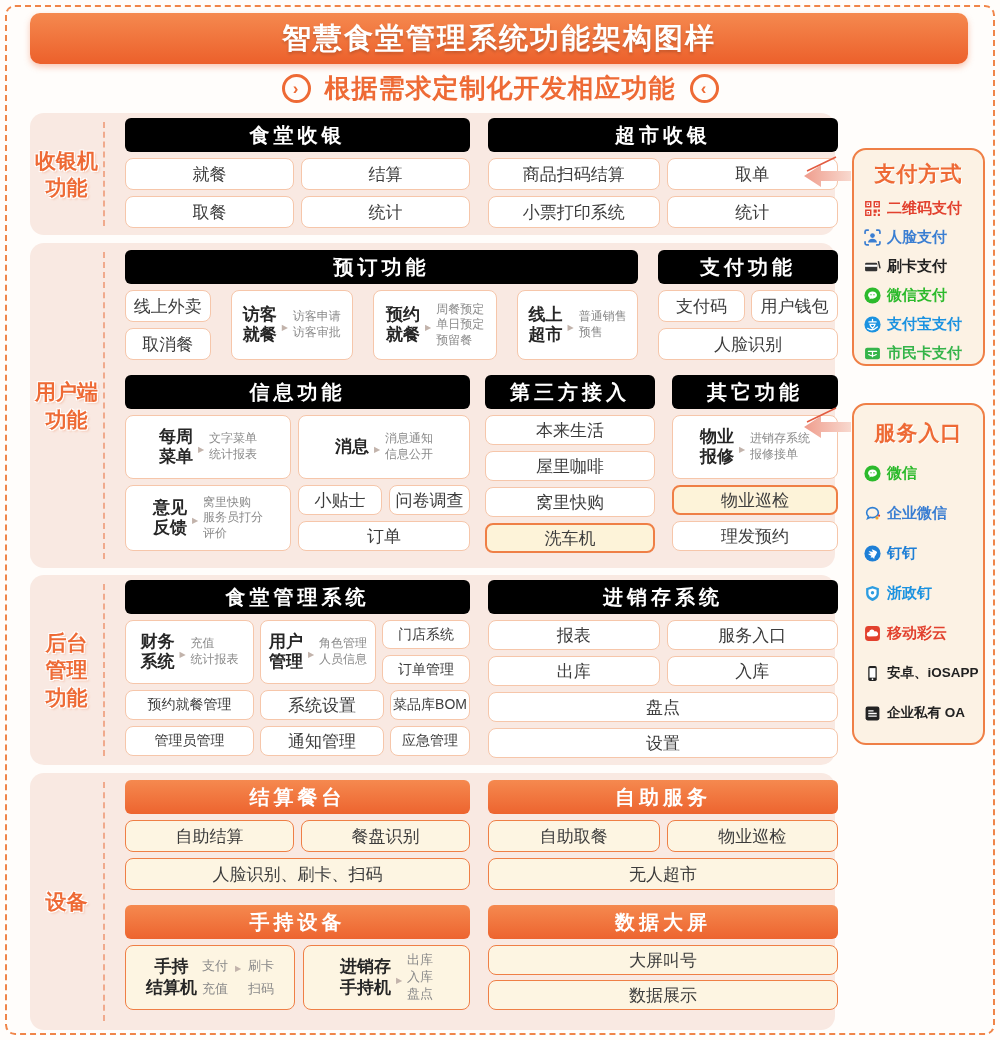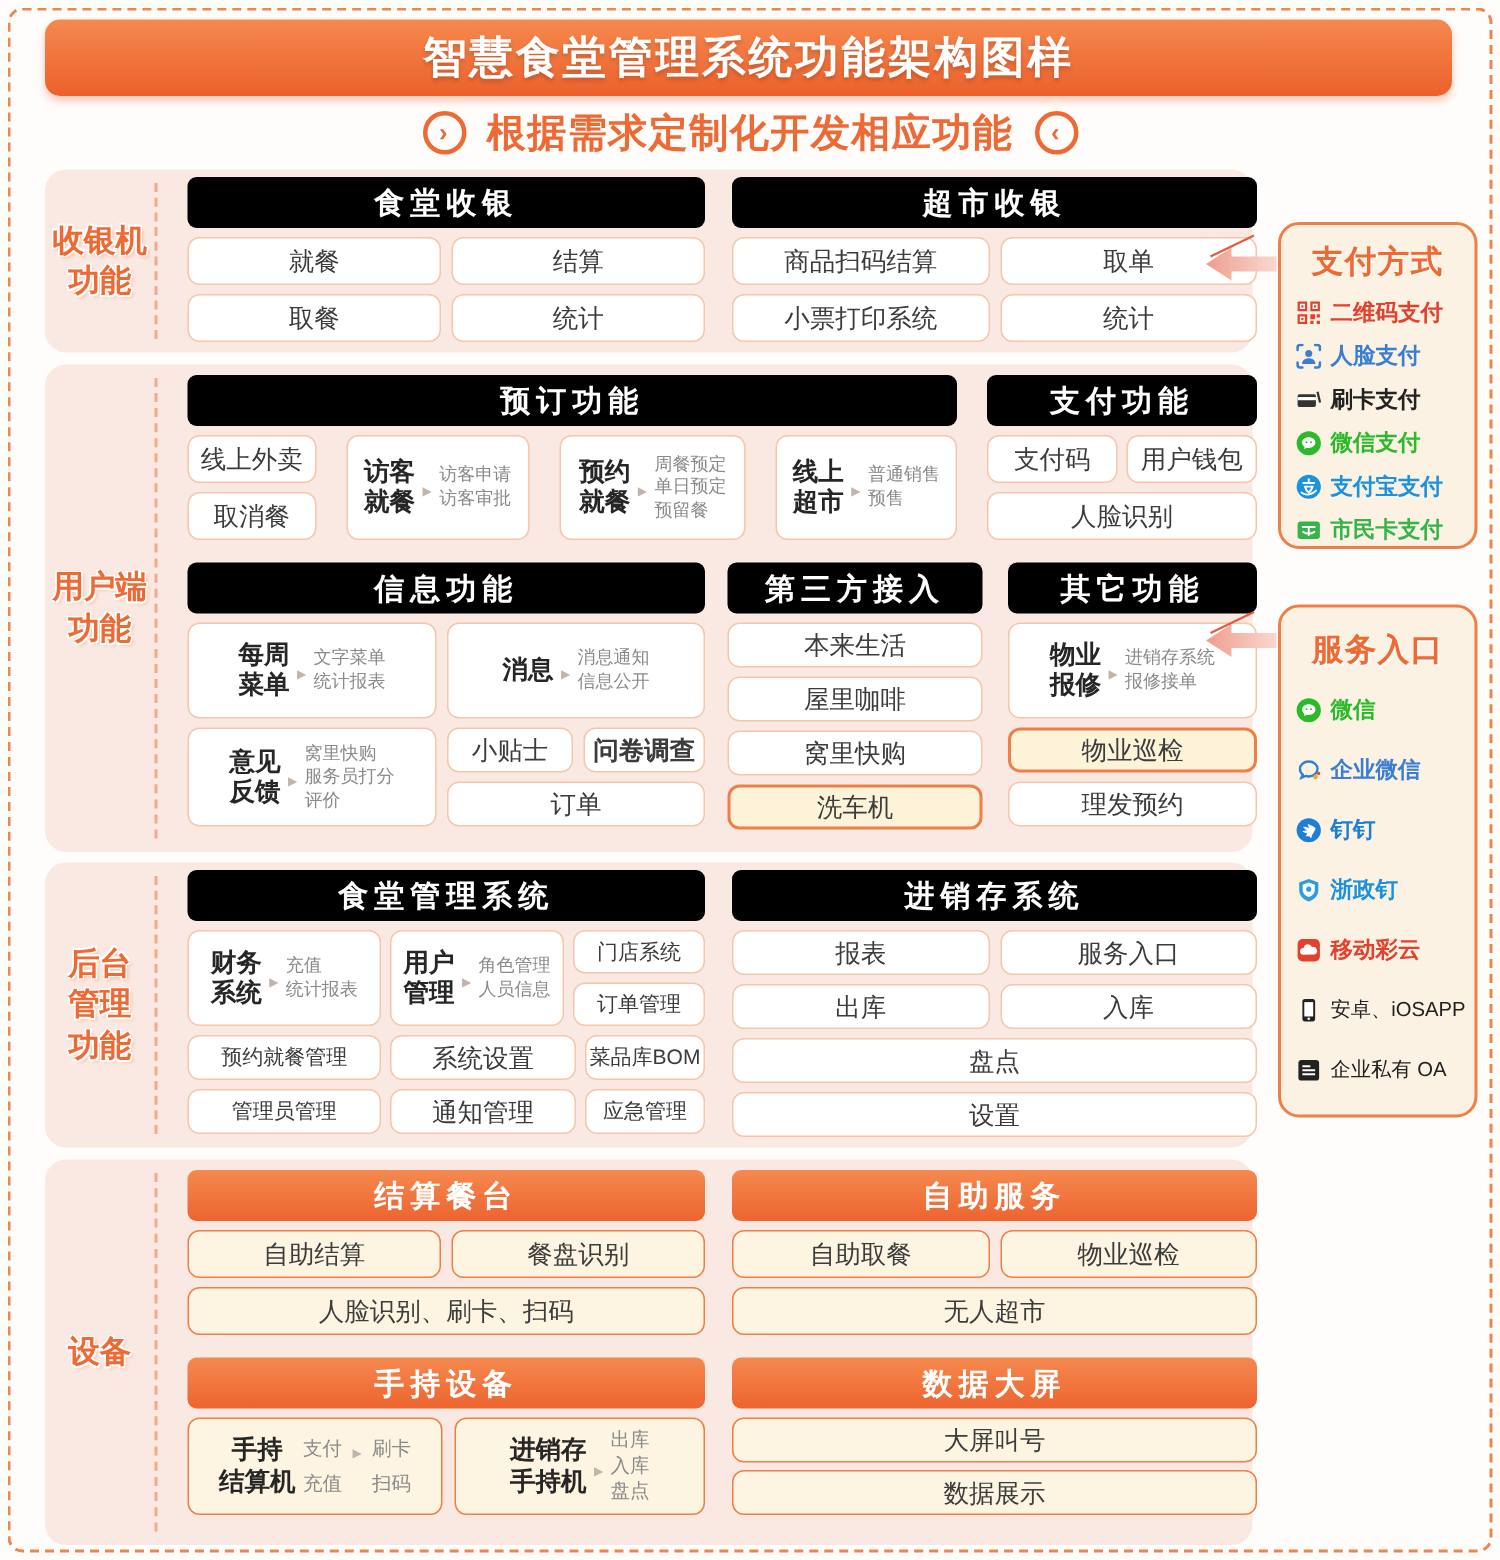--- a/index.html
+++ b/index.html
@@ -86,21 +86,21 @@
     letter-spacing:1px;margin:10px 0 6px 0;
     text-shadow:1px 1px 0 #fff;
   }
   .p-item{display:flex;align-items:center;gap:6px;padding-left:10px;height:29px;}
   #svc-panel .p-item{height:40px;}
   .p-ic{width:17px;height:17px;flex:0 0 auto;display:flex;}
   .p-ic svg{width:17px;height:17px;}
   .p-lab{font-size:15px;font-weight:bold;white-space:nowrap;}
   .p-lab.c-red{color:#e2412e;}
   .p-lab.c-blue{color:#3a7ed2;}
-  .p-lab.c-black{color:#222;font-weight:400;}
+  .p-lab.c-black{color:#222;font-weight:700;}
   .p-lab.c-green{color:#2cba2c;}
   .p-lab.c-lblue{color:#1b92e0;}
   .p-lab.c-green2{color:#35b44a;}
   .p-lab.c-dblue{color:#1e7fd6;}
   .p-lab.small{font-size:13.5px;}
 
   .link-arrow{position:absolute;z-index:5;}
   #arrow1{left:802px;top:155px;}
   #arrow2{left:802px;top:406px;}
 </style>
@@ -244,21 +244,21 @@
                   <div>消息</div>
                 </div>
               <span class="arr"></span>
               <div class="subcol">
                 <div>消息通知</div>
                 <div>信息公开</div>
               </div>
             </div>
             <div class="row" style="gap:7px;">
               <div class="box h30" style="width:84px;">小贴士</div>
-              <div class="box h30" style="flex:1;font-weight:bold;">问卷调查</div>
+              <div class="box h30" style="flex:1;">问卷调查</div>
             </div>
             <div class="box h30">订单</div>
           </div>
         </div>
       </div>
       <div style="width:170px;margin-left:15px;">
         <div class="hdr">第三方接入</div>
         <div class="col gap6">
           <div class="box h30">本来生活</div>
           <div class="box h30">屋里咖啡</div>

